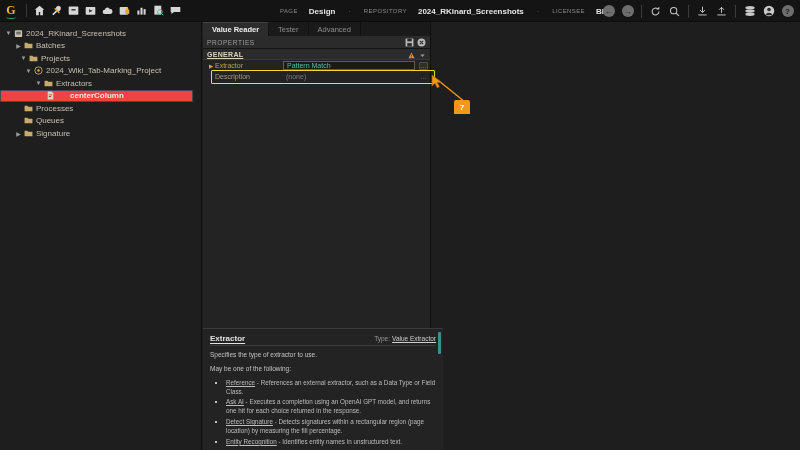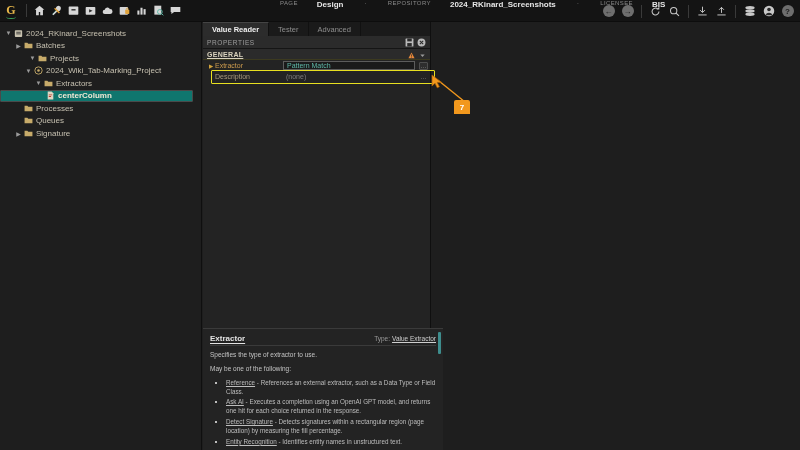--- a/index.html
+++ b/index.html
@@ -28,21 +28,21 @@
   }
   .tb-sep { width: 1px; height: 13px; background: #3a3a3a; margin: 0 4px; }
   .tb-icon {
     width: 17px; height: 22px; display: flex; align-items: center; justify-content: center;
     color: #cfcfcf;
   }
   .tb-icon svg { display: block; }
 
   .hdr-center {
     position: absolute; left: 280px; top: 0; height: 22px;
-    display: flex; gap: 19px; font-size: 8px;
+    display: flex; align-items: center; gap: 11px; font-size: 8px;
   }
   .hdr-lbl { color: #8a8a8a; font-size: 6px; letter-spacing: .4px; text-transform: uppercase; }
   .hdr-val { color: #e6e6e6; font-size: 8px; font-weight: bold; }
   .hdr-dot { color: #5c5c5c; font-size: 7px; margin: 0 2px; }
 
   .hdr-right {
     position: absolute; right: 4px; top: 0; height: 22px;
     display: flex; align-items: center; gap: 2px;
   }
   .rt-icon {
@@ -64,22 +64,22 @@
   }
   .trow {
     display: flex; align-items: center; height: 12.5px; white-space: nowrap;
     color: #c6c0b0; position: relative;
   }
   .trow .arrow {
     width: 9px; font-size: 6px; color: #9a9a9a; text-align: center; flex: 0 0 9px;
   }
   .trow .tlabel { margin-left: 3px; font-size: 8px; }
   .sel {
-    background: #0f766e; border: 1px solid #4a4a4a;
-    margin-right: 8px; border-radius: 1px;
+    background: #ef4444; border: 1px solid #4a4a4a;
+    margin-right: 8px; border-radius: 1px; gap: 12px;
   }
   .sel .tlabel { color: #efe7d4; font-weight: bold; }
   .ico { width: 10px; height: 10px; flex: 0 0 10px; display:flex; align-items:center; justify-content:center; }
   .ico svg { display:block; }
 
   
   .panel {
     position: absolute; left: 203px; top: 22px; width: 228px; height: 428px;
     background: #232323; border-right: 1px solid #0f0f0f;
   }
@@ -313,21 +313,21 @@
     <div class="trow" style="padding-left:14px">
       <span class="arrow">▶</span>
       <span class="ico">
         <svg width="9" height="9" viewBox="0 0 16 16">
             <path fill="#c7ab6a" d="M1 3h5l1.5 2H15v8H1z"></path>
           </svg>
       </span>
       <span class="tlabel">Batches</span>
     </div>
 
-    <div class="trow" style="padding-left:28px">
+    <div class="trow" style="padding-left:19px">
       <span class="arrow">▼</span>
       <span class="ico">
         <svg width="9" height="9" viewBox="0 0 16 16">
             <path fill="#c7ab6a" d="M1 3h5l1.5 2H15v8H1z"></path>
           </svg>
       </span>
       <span class="tlabel">Projects</span>
     </div>
 
     <div class="trow" style="padding-left:24px">

